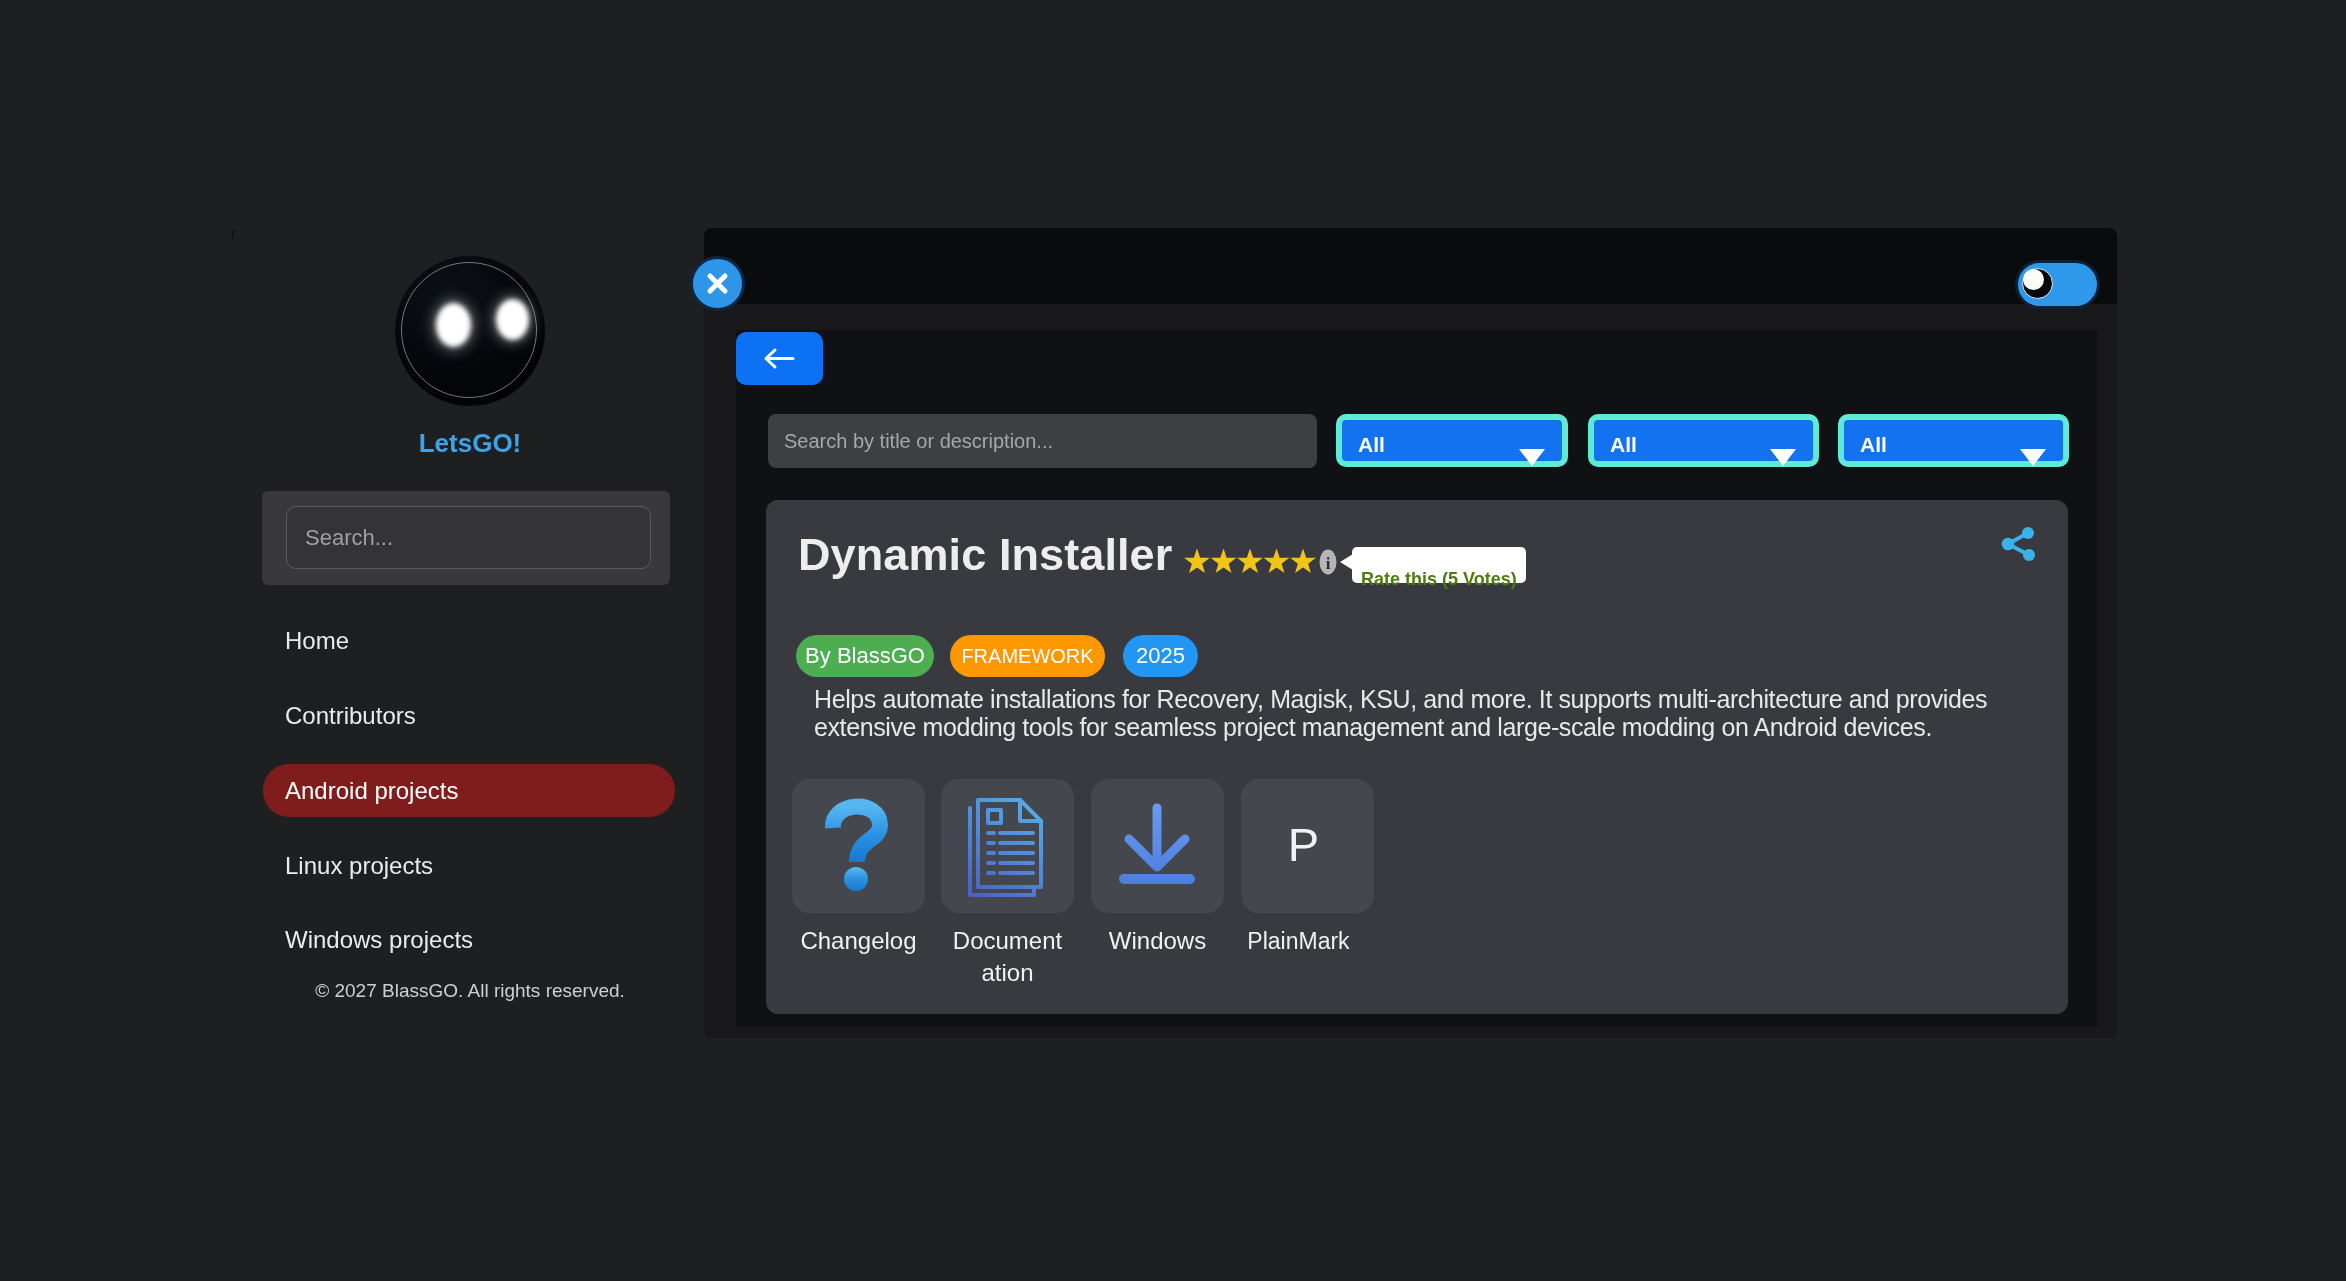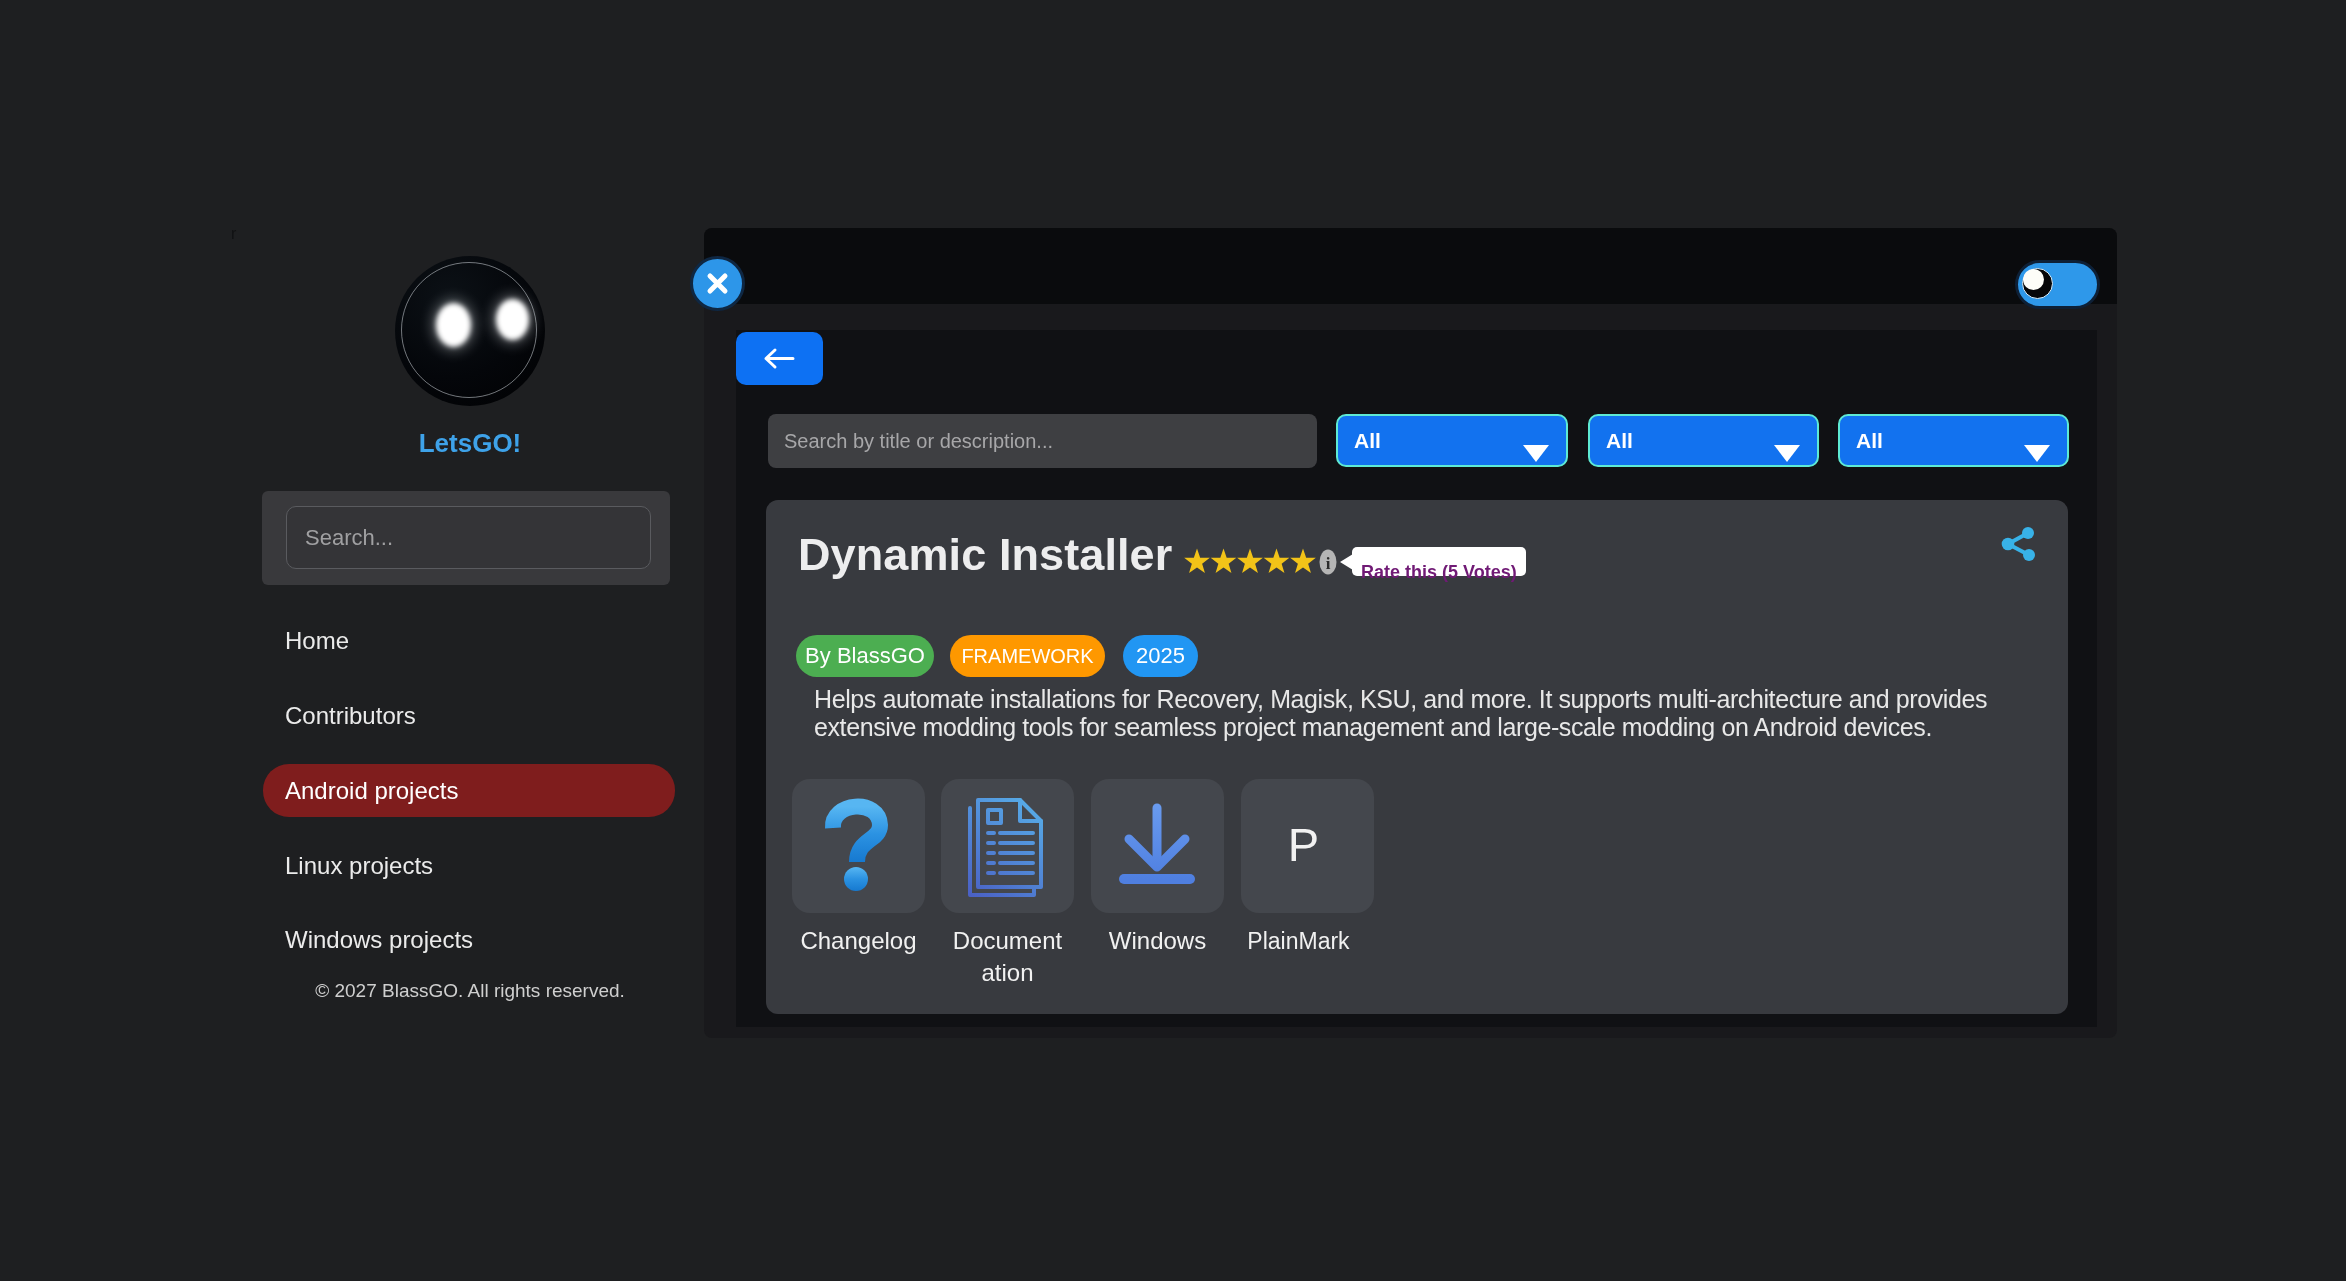--- a/index.html
+++ b/index.html
@@ -32,33 +32,33 @@
   border:3px solid #0f2742; }
 #toggle { left:2015px; top:260px; width:85px; height:49px; border-radius:25px; background:#2e98ea;
   border:3px solid #0e2036; }
 #toggle .knob { position:absolute; left:4px; top:5px; width:31px; height:31px; border-radius:50%;
   background:#060608; border:1px solid #d8ecfa; }
 #toggle .moon { position:absolute; left:0px; top:0px; width:21px; height:21px; border-radius:50%; background:#fdfdf8; }
 #window { left:736px; top:330px; width:1361px; height:697px; background:#101114; }
 #back { left:736px; top:332px; width:87px; height:53px; background:#0d71f3; border-radius:10px; }
 #psearch { left:768px; top:414px; width:549px; height:54px; background:#3e3f42; border-radius:8px;
   color:#a7a7a9; font-size:20px; line-height:55px; padding-left:16px; }
-.sel { top:414px; height:53px; background:#1272ef; border:2px solid #5eead4; border-radius:10px;
+.sel { top:414px; height:53px; background:#1272ef; border:6px solid #5eead4; border-radius:10px;
   color:#fff; font-size:21px; font-weight:bold; line-height:49px; padding-left:16px; }
 .sel .tri { position:absolute; right:17px; top:29px; width:0; height:0;
   border-left:13px solid transparent; border-right:13px solid transparent; border-top:17px solid #fff; }
 #sel1 { left:1336px; width:232px; }
 #sel2 { left:1588px; width:231px; }
 #sel3 { left:1838px; width:231px; }
 
 
 #card { left:766px; top:500px; width:1302px; height:514px; background:#383a3f; border-radius:12px; }
 #title { left:798px; top:529px; font-size:45px; font-weight:bold; letter-spacing:0.1px; color:#ededee; line-height:52px; }
-#tooltip { left:1352px; top:547px; height:29px; background:#fff; border-radius:5px; color:#701a75;
-  font-size:18px; font-weight:bold; line-height:29px; padding:11px 9px; }
+#tooltip { left:1352px; top:547px; height:29px; background:#fff; border-radius:5px; color:#4d7c0f;
+  font-size:18px; font-weight:bold; line-height:29px; padding:18px 9px; }
 #tooltip .ptr { position:absolute; left:-12px; top:7px; width:0; height:0;
   border-top:8px solid transparent; border-bottom:8px solid transparent; border-right:13px solid #fff; }
 .badge { top:635px; height:42px; border-radius:21px; color:#fff; font-size:22px; line-height:42px; text-align:center; }
 #b1 { left:796px; width:138px; background:#4cae51; }
 #b2 { left:950px; width:155px; background:#fe9800; font-size:20px; }
 #b3 { left:1123px; width:75px; background:#2196f3; }
 #desc { left:814px; top:686px; font-size:25px; letter-spacing:-0.4px; line-height:27.5px; color:#e8e8e8; }
 .tile { top:779px; width:133px; height:134px; background:#44474d; border-radius:18px; }
 #t1 { left:792px; } #t2 { left:941px; } #t3 { left:1091px; } #t4 { left:1241px; }
 #pmark { left:1237px; top:817px; width:133px; text-align:center; font-size:47px; color:#f2f2f2; }

